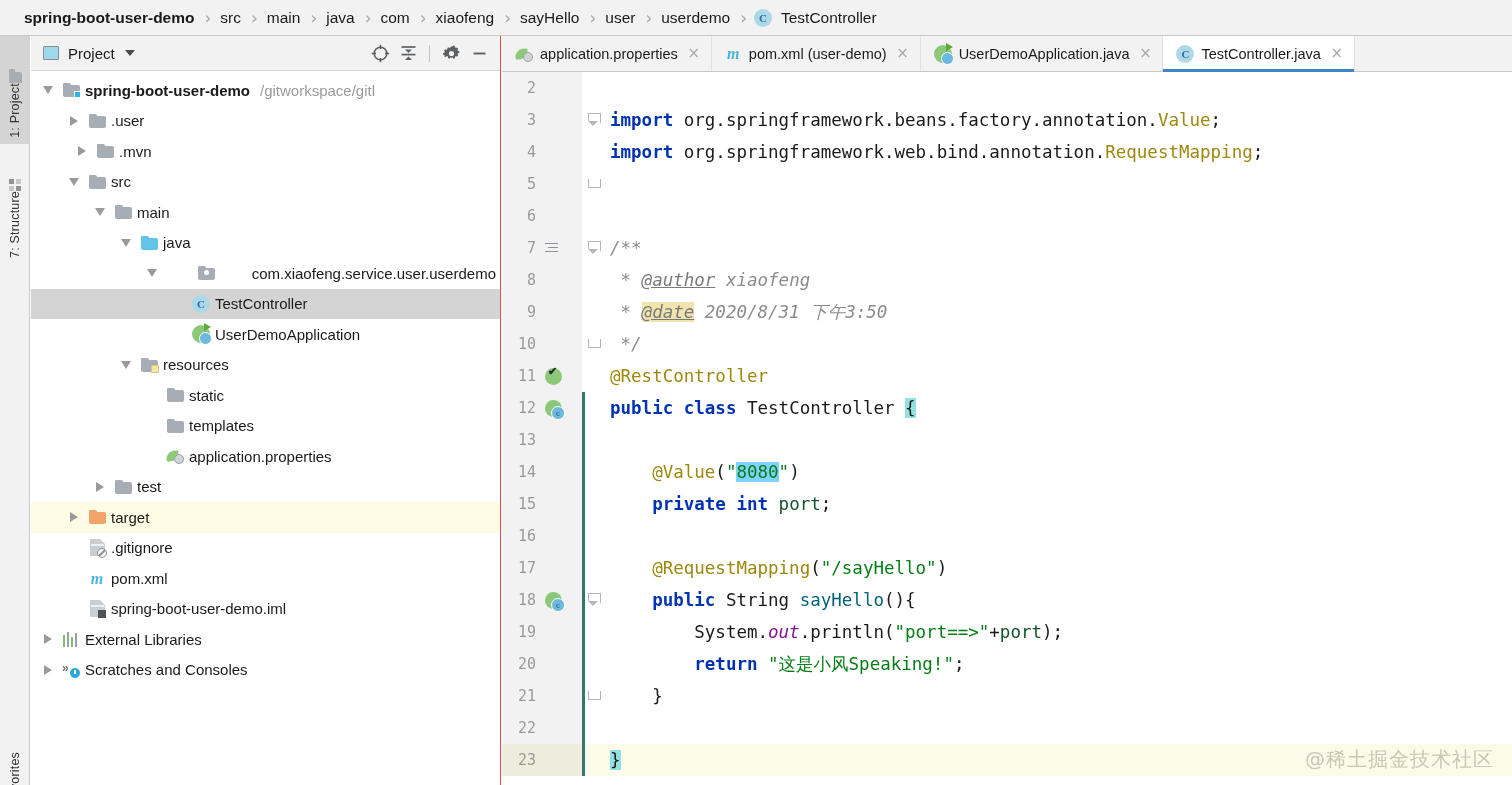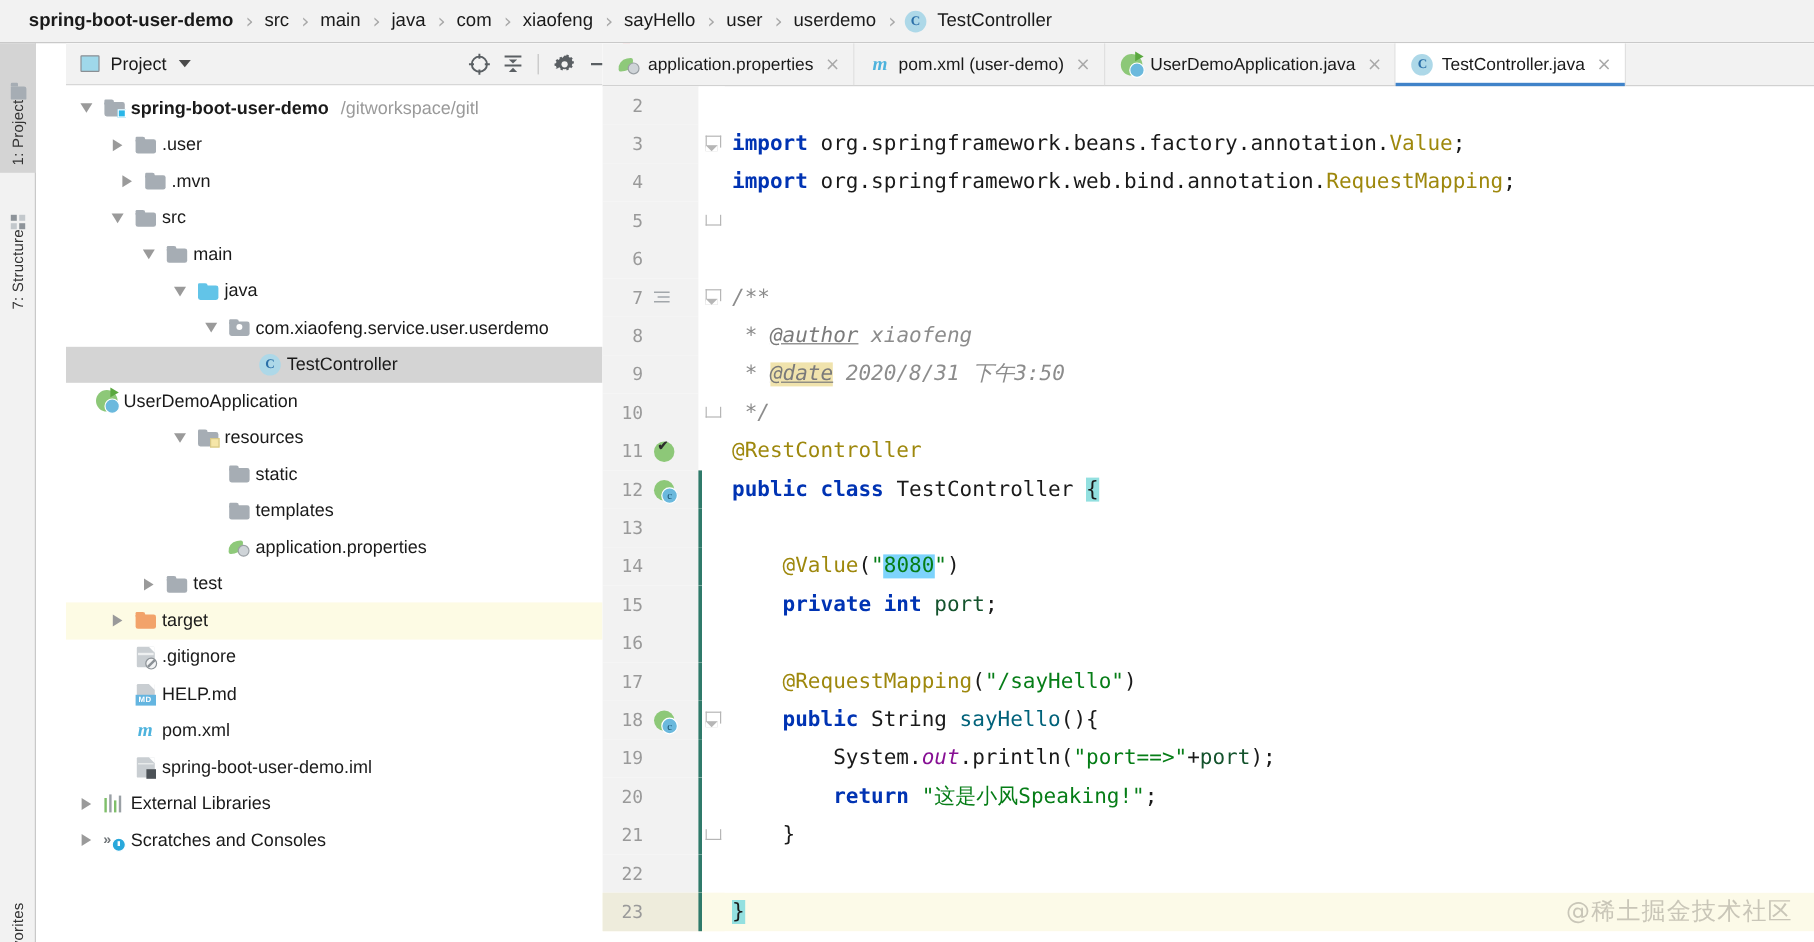--- a/index.html
+++ b/index.html
@@ -73,23 +73,22 @@
   }
   .struct-mini i:nth-child(1) { left: 0; top: 0; }
   .struct-mini i:nth-child(2) { left: 7px; top: 0; background: #c3c8cc; }
   .struct-mini i:nth-child(3) { left: 0; top: 7px; background: #c3c8cc; }
   .struct-mini i:nth-child(4) { left: 7px; top: 7px; }
 
   
   .project-panel {
     position: absolute; left: 31px; top: 36px; width: 470px; height: 749px;
     background: #ffffff;
-    border-right: 6px solid #ef4444;
+    border-right: 1px solid #ef4444;
     overflow: hidden;
-    margin-left: 24px;
   }
   .panel-header {
     height: 35px; background: #f2f2f2;
     border-bottom: 1px solid #d7d7d7;
     display: flex; align-items: center; padding: 0 8px 0 12px;
   }
   .panel-title { font-size: 15px; color: #1a1a1a; margin-left: 9px; }
   .panel-icon-sq {
     width: 16px; height: 14px; border: 1.6px solid #8a8f94;
     background: #9fd8ea; border-radius: 1px; flex: none;
@@ -536,41 +535,41 @@
             <div class="arrow-d"></div>
           </div>
           <div class="ticon">
             <div class="f-ico src">
               <div class="tab"></div>
               <div class="body"></div>
             </div>
           </div>
           <span class="tlabel">java</span>
         </div>
-        <div class="tree-row" style="padding-left: 110px;">
+        <div class="tree-row" style="padding-left: 110px; justify-content: space-between;">
           <div class="tw">
             <div class="arrow-d"></div>
           </div>
           <div class="ticon">
             <div class="f-ico">
               <div class="tab"></div>
               <div class="body"></div>
               <div class="badge-dot"></div>
             </div>
           </div>
           <span class="tlabel">com.xiaofeng.service.user.userdemo</span>
         </div>
         <div class="tree-row selected" style="padding-left: 136px;">
           <div class="tw"></div>
           <div class="ticon">
             <div class="cls-ico">C</div>
           </div>
           <span class="tlabel">TestController</span>
         </div>
-        <div class="tree-row" style="">
+        <div class="tree-row" style="padding-left: 136px;">
           <div class="tw"></div>
           <div class="ticon">
             <div class="spring-ico run"></div>
           </div>
           <span class="tlabel">UserDemoApplication</span>
         </div>
         <div class="tree-row" style="padding-left: 84px;">
           <div class="tw">
             <div class="arrow-d"></div>
           </div>
@@ -639,29 +638,20 @@
         </div>
         <div class="tree-row" style="padding-left: 32px;">
           <div class="tw"></div>
           <div class="ticon">
             <div class="file-ico">
               <div class="bl"></div>
               <div class="ban"></div>
             </div>
           </div>
           <span class="tlabel">.gitignore</span>
-        </div>
-        <div class="tree-row" style="padding-left: 32px;">
-          <div class="tw"></div>
-          <div class="ticon">
-            <div class="file-ico">
-              <div class="md">MD</div>
-            </div>
-          </div>
-          <span class="tlabel">HELP.md</span>
         </div>
         <div class="tree-row" style="padding-left: 32px;">
           <div class="tw"></div>
           <div class="ticon">
             <div class="mvn-ico">m</div>
           </div>
           <span class="tlabel">pom.xml</span>
         </div>
         <div class="tree-row" style="padding-left: 32px;">
           <div class="tw"></div>

